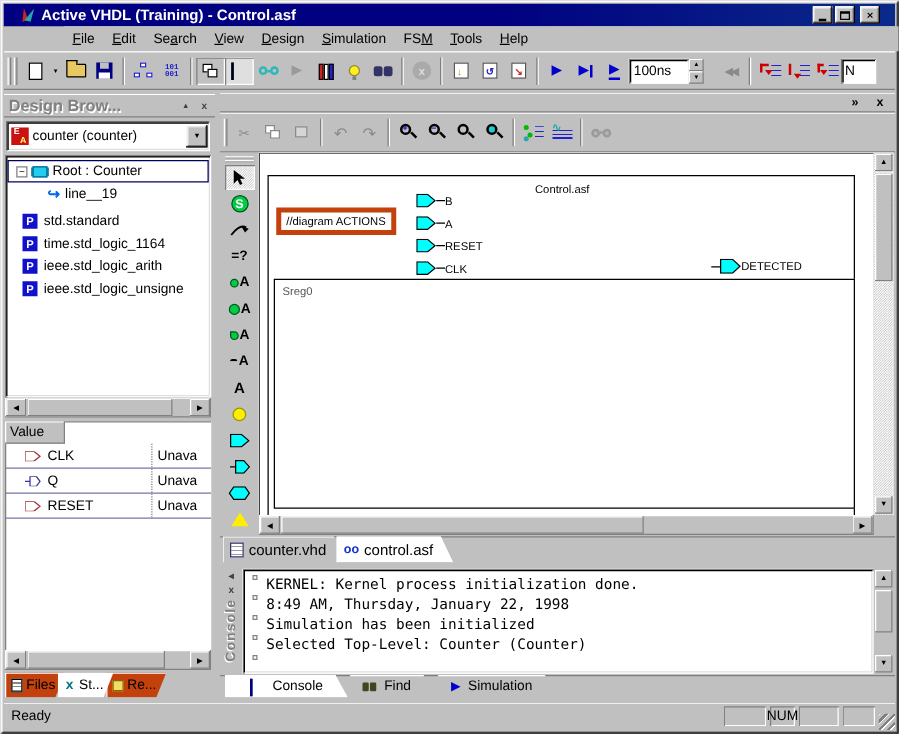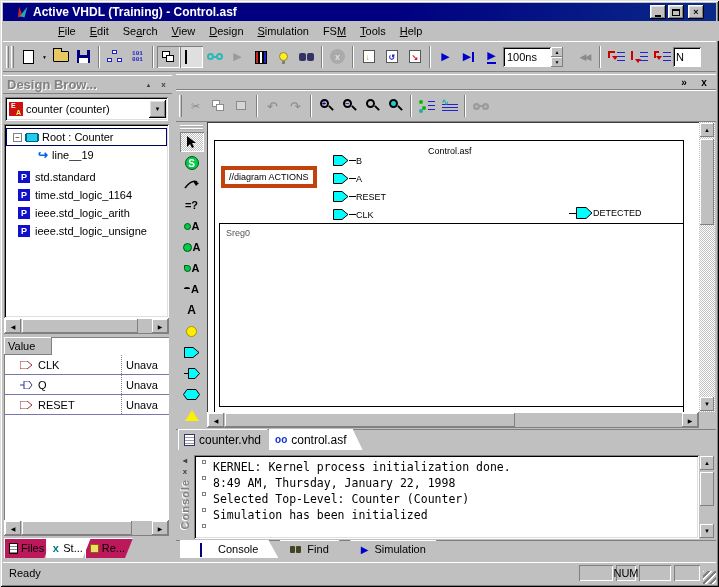--- a/index.html
+++ b/index.html
@@ -132,21 +132,21 @@
   .th-cell { box-shadow: inset -1px -1px 0 #808080, inset 1px 1px 0 #fff; background:#c0c0c0;
     display:flex; align-items:center; padding-left:4px; }
   .td-row { display:flex; height:20px; align-items:center; border-bottom:1px solid #7777aa; }
   .td-name { width:117px; display:flex; align-items:center; padding-left:16px; }
   .td-val { width:48px; border-left:1px dotted #808080; padding-left:4px; height:100%; display:flex; align-items:center; overflow:hidden; white-space:nowrap; }
   .port-ic { margin-right:5px; flex:none; display:flex; align-items:center; }
   .db-hscroll2 { left:4px; top:520px; width:165px; height:16px; }
   .db-tabs { left:4px; top:538px; width:168px; height:20px; display:flex; }
   .btab { height:20px; display:flex; align-items:center; padding:0 8px 0 4px; margin-right:-6px;
     clip-path:polygon(0 0,100% 0,calc(100% - 8px) 100%,0 100%);
-    background:#be185d; box-shadow:inset 1px 1px 0 #fff; font-size:11px; white-space:nowrap; }
+    background:#c2410c; box-shadow:inset 1px 1px 0 #fff; font-size:11px; white-space:nowrap; }
   .btab.active { background:#fff; z-index:2; }
   .mini-ic { width:11px; height:11px; margin-right:2px; flex:none; display:flex; align-items:center; justify-content:center; font-size:9px; }
   .ic-doc { width:9px; height:11px; background:#fff; border:1px solid #000;
     background-image:repeating-linear-gradient(#fff 0 2px, #888 2px 3px); }
   .ic-st { color:#007788; font-weight:bold; font-size:11px; }
   .ic-re { width:9px; height:9px; background:#eedd66; border:1px solid #886600; }
 
   
   .mdi-strip { left:176px; top:74px; width:540px; height:16px; background:#c0c0c0;
     box-shadow: inset 0 1px 0 #fff, inset 0 -1px 0 #808080; display:flex; align-items:center; justify-content:flex-end; }
@@ -745,25 +745,25 @@
     <div class="con-line">
         <span class="sq"></span>
         <span>KERNEL: Kernel process initialization done.</span>
       </div>
     <div class="con-line">
         <span class="sq"></span>
         <span>8:49 AM, Thursday, January 22, 1998</span>
       </div>
     <div class="con-line">
         <span class="sq"></span>
-        <span>Selected Top-Level: Counter (Counter)</span>
+        <span>Simulation has been initialized</span>
       </div>
     <div class="con-line">
         <span class="sq"></span>
-        <span>Simulation has been initialized</span>
+        <span>Selected Top-Level: Counter (Counter)</span>
       </div>
     <div class="con-line">
         <span class="sq"></span>
       </div>
   </div>
 
   <div class="abs vscroll" style="left:699px;top:455px;width:16px;height:84px">
     <span class="vs-btn raised-thin" style="top:1px;background:#c0c0c0">▲</span>
     <span class="vs-thumb raised-thin" style="top:17px;height:34px;background:#c0c0c0"></span>
     <span class="vs-btn raised-thin" style="top:69px;background:#c0c0c0">▼</span>

